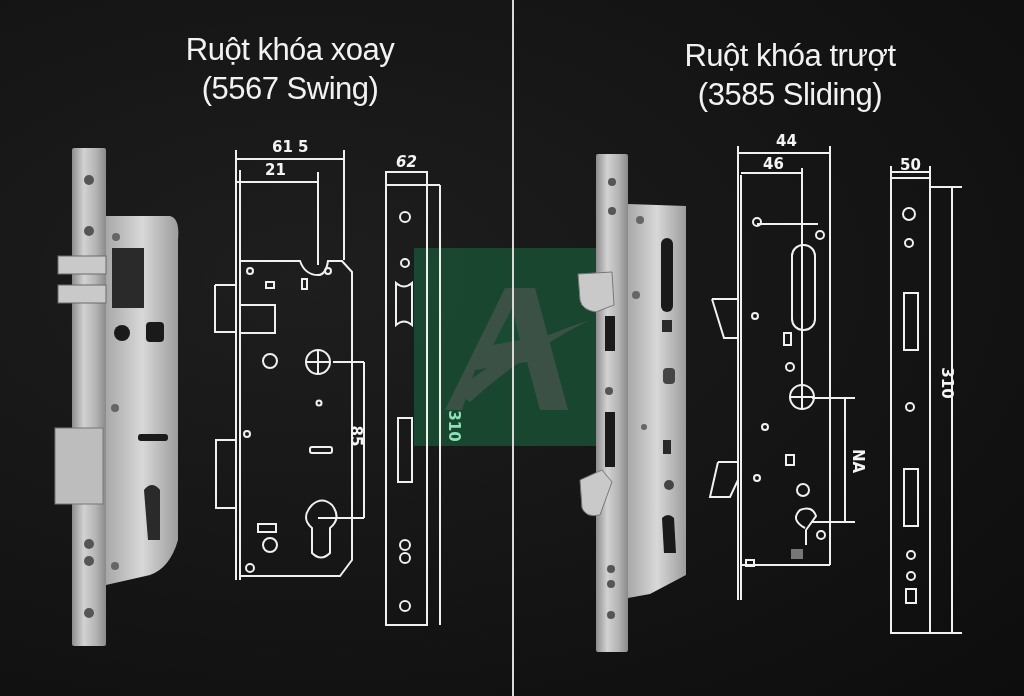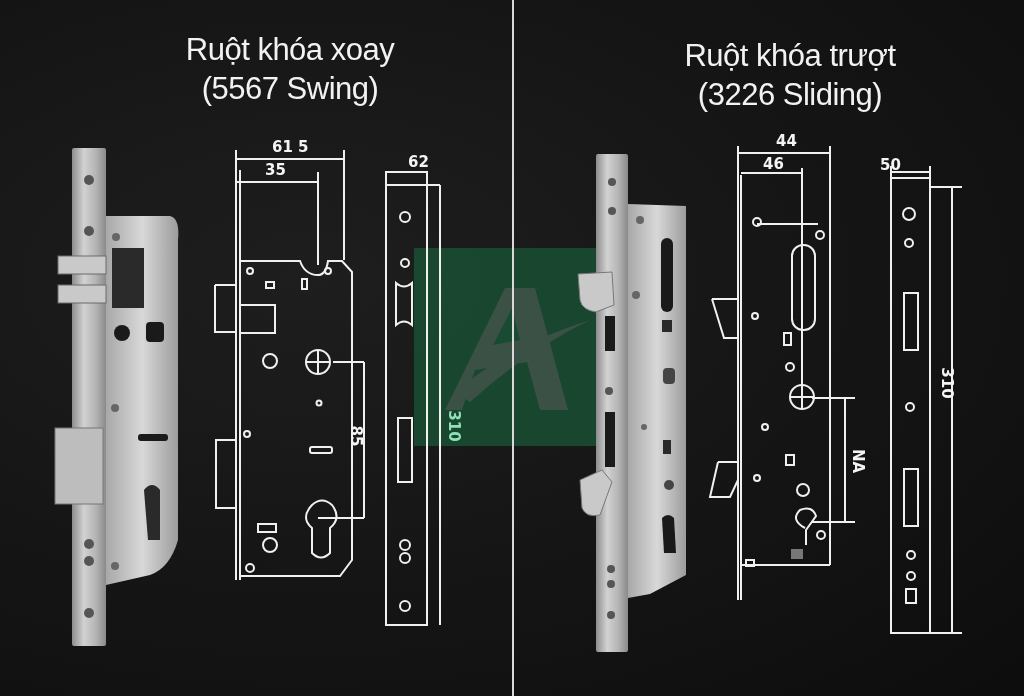--- a/index.html
+++ b/index.html
@@ -39,21 +39,21 @@
 <body>
 
 <div class="stage">
 
   <div class="title left">
     <span>Ruột khóa xoay</span>
     <span>(5567 Swing)</span>
   </div>
   <div class="title right">
     <span>Ruột khóa trượt</span>
-    <span>(3226 Sliding)</span>
+    <span>(3585 Sliding)</span>
   </div>
 
   <div class="watermark"></div>
 
   <svg class="layer" width="1024" height="696" viewBox="0 0 1024 696">
     <defs>
       <linearGradient id="steel" x1="0" x2="1" y1="0" y2="0">
         <stop offset="0" stop-color="#8d8d8d"></stop>
         <stop offset="0.35" stop-color="#d2d2d2"></stop>
         <stop offset="0.7" stop-color="#b4b4b4"></stop>
@@ -231,23 +231,23 @@
       <circle cx="910" cy="407" r="4"></circle>
       <circle cx="911" cy="555" r="4"></circle>
       <circle cx="911" cy="576" r="4"></circle>
       <rect x="906" y="589" width="10" height="14"></rect>
     </g>
   </svg>
 
   <div class="divider"></div>
 
   <div class="dim-label" style="left:272px; top:139px;">61 5</div>
-  <div class="dim-label" style="left:265px; top:162px;">35</div>
-  <div class="dim-label" style="left:408px; top:154px;">62</div>
+  <div class="dim-label" style="left:265px; top:162px;">21</div>
+  <div class="dim-label" style="left:396px; top:154px;font-style:italic;">62</div>
   <div class="dim-label rot" style="left:346px; top:428px;">85</div>
   <div class="dim-label rot" style="left:438px; top:418px; color:#8fe0b8;">310</div>
 
   <div class="dim-label" style="left:776px; top:133px;text-align:right;">44</div>
   <div class="dim-label" style="left:763px; top:156px;">46</div>
-  <div class="dim-label" style="left:880px; top:157px;">50</div>
+  <div class="dim-label" style="left:900px; top:157px;">50</div>
   <div class="dim-label rot" style="left:846px; top:453px;">NA</div>
   <div class="dim-label rot" style="left:931px; top:375px;">310</div>
 </div>
 
 </body></html>

